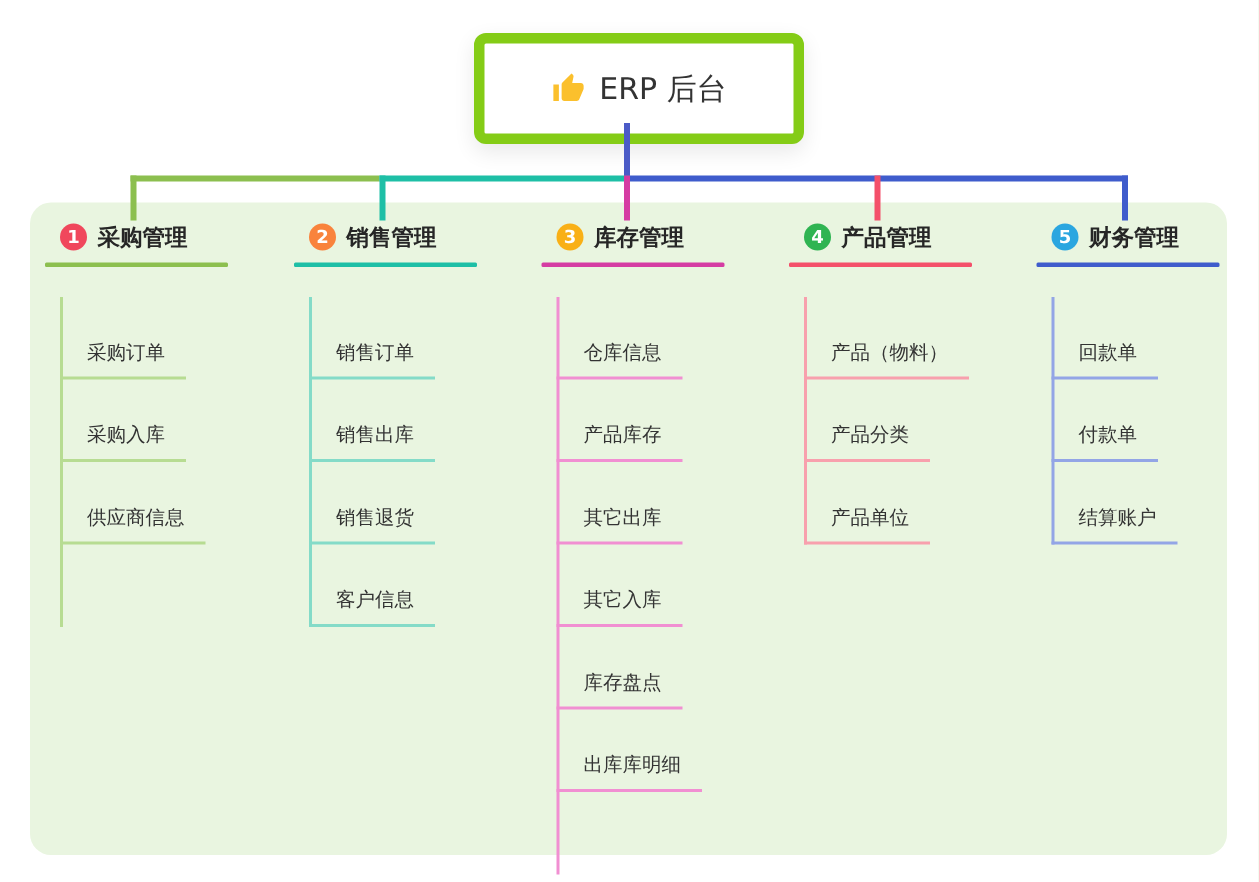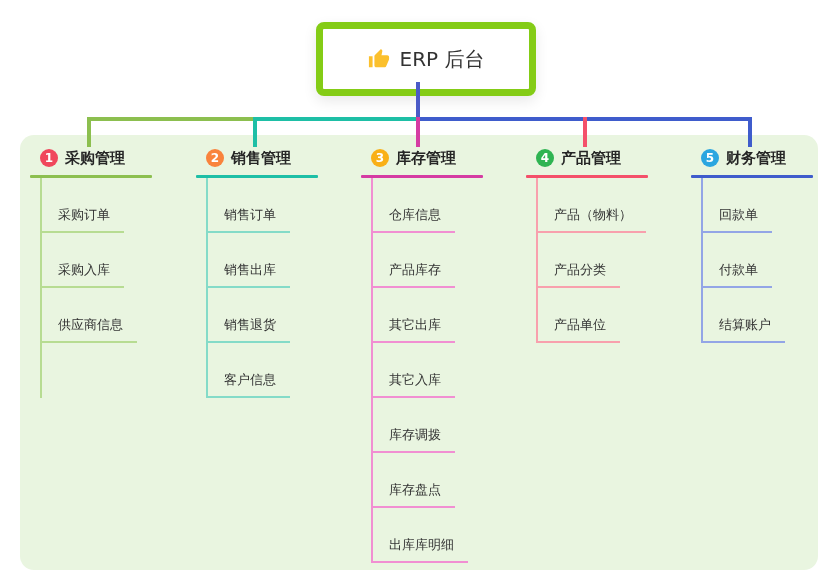--- a/index.html
+++ b/index.html
@@ -20,21 +20,21 @@
   }
   .line{position:absolute;}
   .branch{position:absolute;top:146px;width:150px;}
   .branch-title{display:flex;align-items:center;gap:7px;height:24px;padding-left:10px;cursor:default;}
   .badge{
     width:18px;height:18px;border-radius:50%;flex:0 0 18px;
     color:#ffffff;font-size:12px;font-weight:bold;line-height:18px;text-align:center;
   }
   .title-text{font-size:15px;font-weight:600;color:#262626;white-space:nowrap;}
   .title-underline{height:3px;width:122px;margin-top:5px;border-radius:1px;}
-  .children{position:relative;}
+  .children{position:relative;margin-top:20px;}
   .vconn{position:absolute;left:10px;top:0;width:2px;}
   .child{height:55px;display:flex;align-items:flex-end;padding-left:10px;cursor:default;}
   .child-label{
     padding:0 14px 7px 18px;border-bottom:2px solid;white-space:nowrap;
     font-size:13px;color:#333333;
   }
 </style>
 </head>
 <body>
 
@@ -116,23 +116,20 @@
         <div class="child">
           <span class="child-label" style="border-bottom-color: rgb(241, 143, 210);">产品库存</span>
         </div>
         <div class="child">
           <span class="child-label" style="border-bottom-color: rgb(241, 143, 210);">其它出库</span>
         </div>
         <div class="child">
           <span class="child-label" style="border-bottom-color: rgb(241, 143, 210);">其它入库</span>
         </div>
         <div class="child">
-          <span class="child-label" style="border-bottom-color: rgb(241, 143, 210);">库存调拨</span>
-        </div>
-        <div class="child">
           <span class="child-label" style="border-bottom-color: rgb(241, 143, 210);">库存盘点</span>
         </div>
         <div class="child">
           <span class="child-label" style="border-bottom-color: rgb(241, 143, 210);">出库库明细</span>
         </div>
       </div>
     </div>
     <div class="branch" style="left: 526px;">
       <div class="branch-title">
         <span class="badge" style="background: rgb(47, 180, 82);">4</span>

